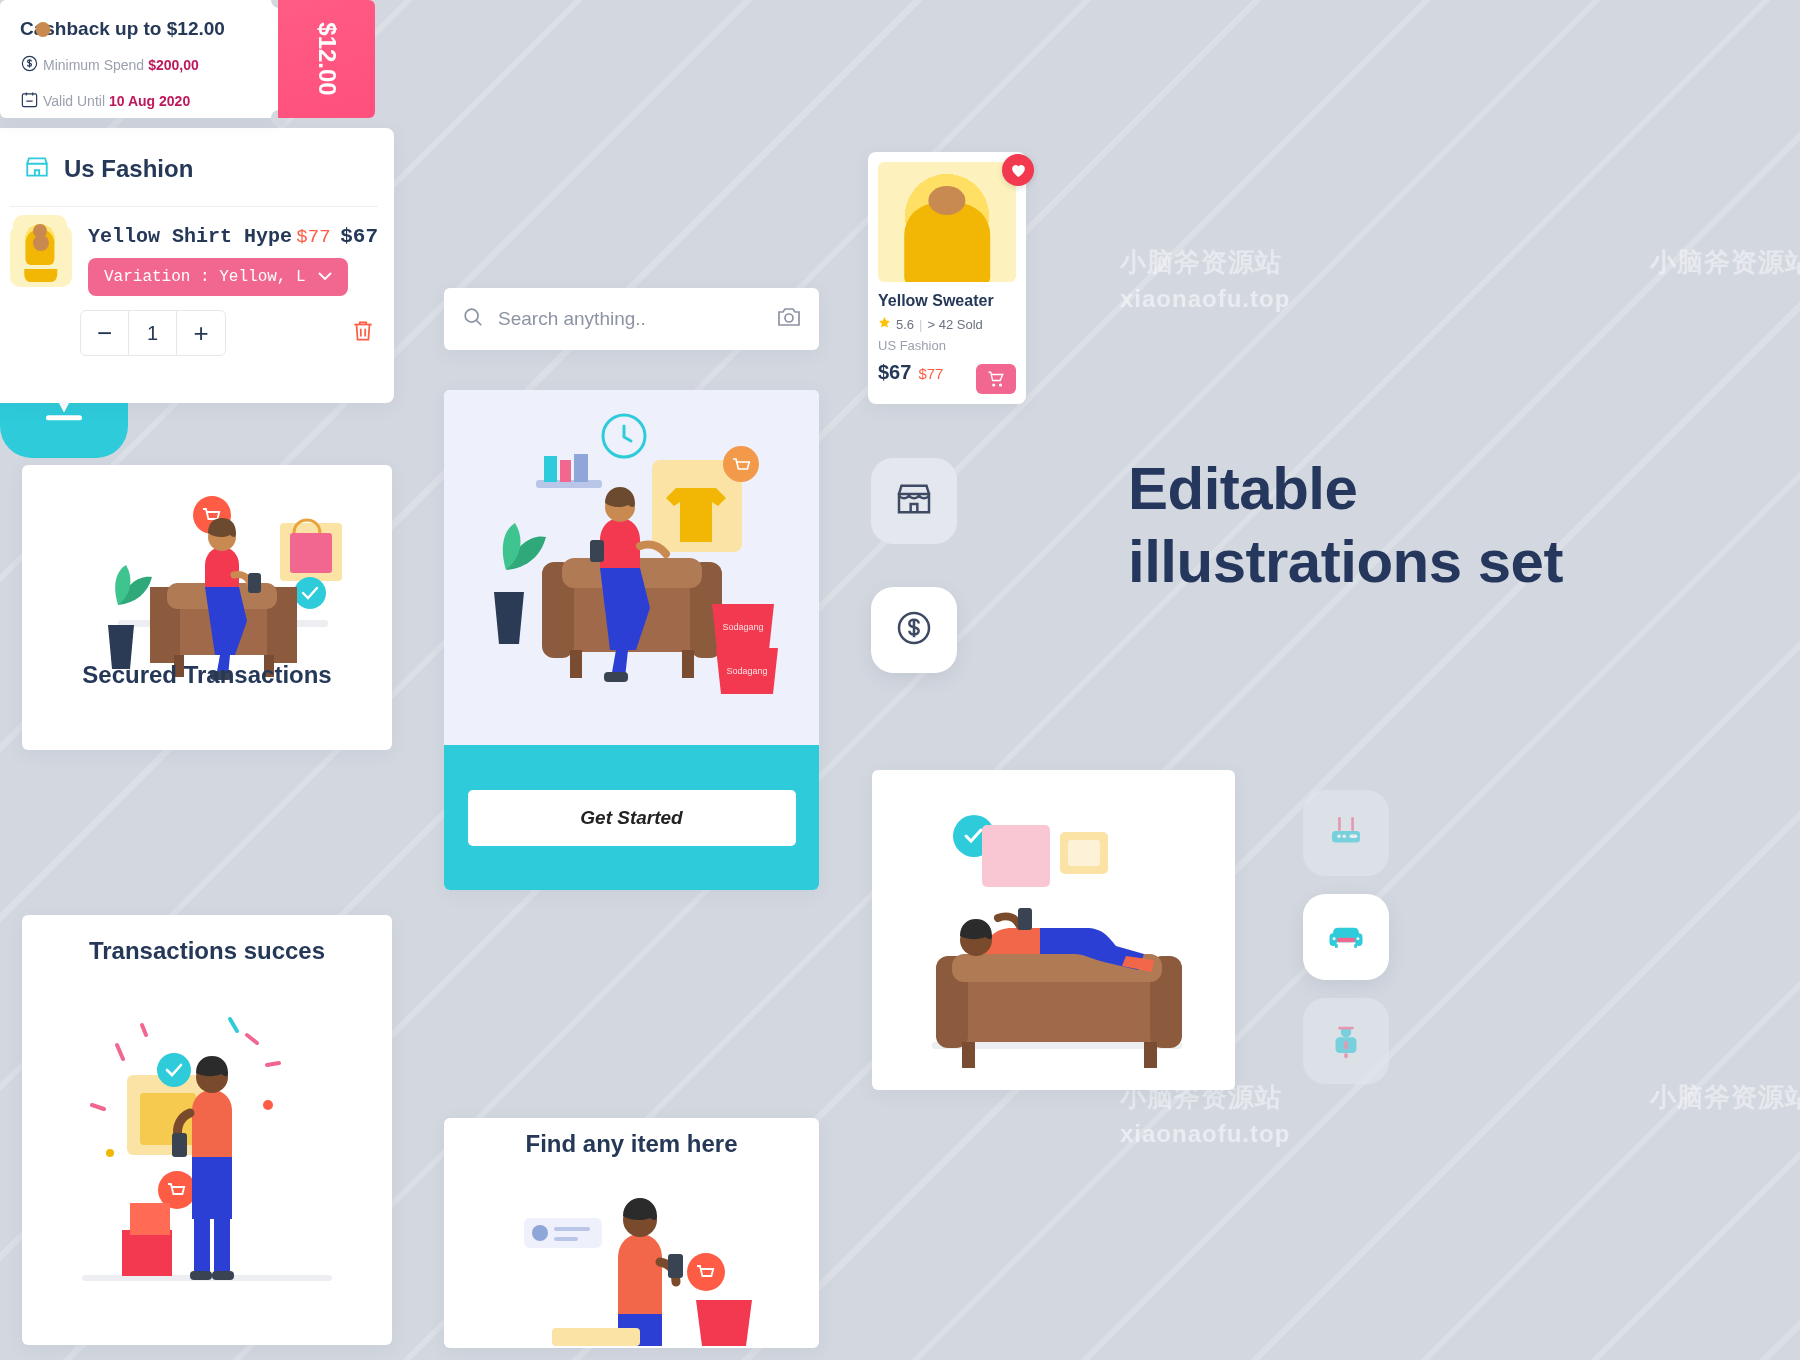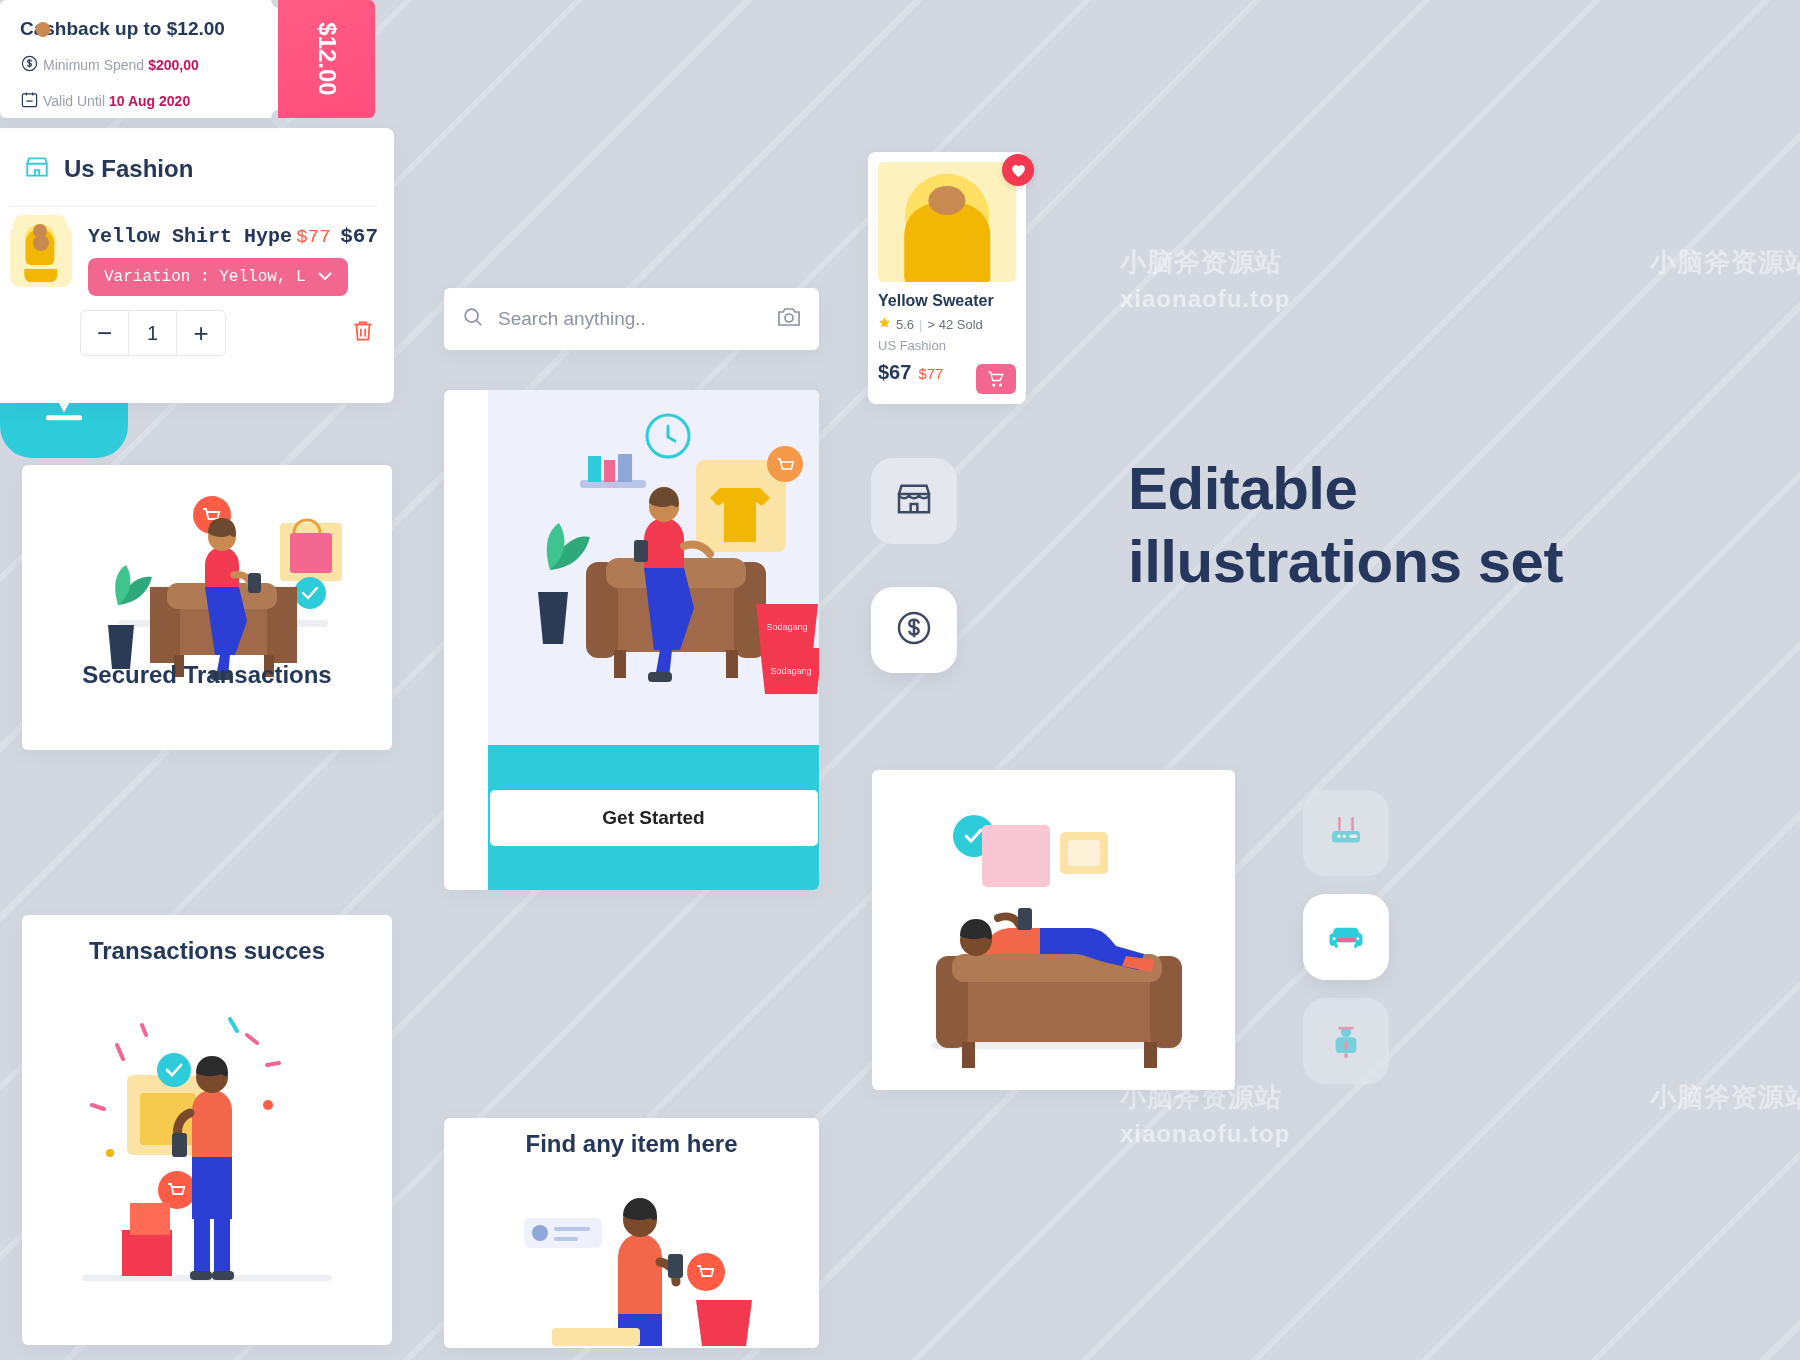--- a/index.html
+++ b/index.html
@@ -95,25 +95,25 @@
   .pc-price .o { font-size: 15px; color: #ff5c45; }
   .pc-cart { position: absolute; right: 10px; bottom: 10px; width: 40px; height: 30px; border-radius: 6px;
              background: #f2678f; display: flex; align-items: center; justify-content: center; }
 
   
   #secure-card { left: 22px; top: 465px; width: 370px; height: 285px; border-radius: 6px; }
   #trans-card  { left: 22px; top: 915px; width: 370px; height: 430px; border-radius: 6px; padding-left: 44px; }
   .ill-caption { position: absolute; left: 0; right: 0; text-align: center;
                  font-size: 24px; font-weight: 700; color: #253858; }
 
-  #hero-card { left: 444px; top: 390px; width: 375px; height: 500px; border-radius: 6px; overflow: hidden; padding-left: 44px; }
+  #hero-card { left: 444px; top: 390px; width: 375px; height: 500px; border-radius: 6px; overflow: hidden; }
   .hero-top { height: 355px; background: #eef1fb; position: relative; }
   .hero-bottom { height: 145px; background: #2ecbdb; display: flex; align-items: center; justify-content: center; }
   .get-started { background: #fff; border: none; border-radius: 5px; width: 328px; height: 56px;
-                 font-size: 19px; font-weight: 700; color: #222; font-family: inherit; }
+                 font-size: 19px; font-weight: 700; color: #222; font-family: inherit; font-style: italic; }
 
   #find-card { left: 444px; top: 1118px; width: 375px; height: 230px; border-radius: 6px; }
 
   #relax-card { left: 872px; top: 770px; width: 363px; height: 320px; border-radius: 6px; }
 
   
   #voucher { left: 444px; top: 945px; width: 375px; height: 118px; }
   .v-left { position: absolute; left: 0; top: 0; width: 278px; height: 118px; background: #fff;
             border-radius: 6px 0 0 6px; padding: 18px 20px; }
   .v-title { font-size: 19px; font-weight: 700; color: #253858; }

